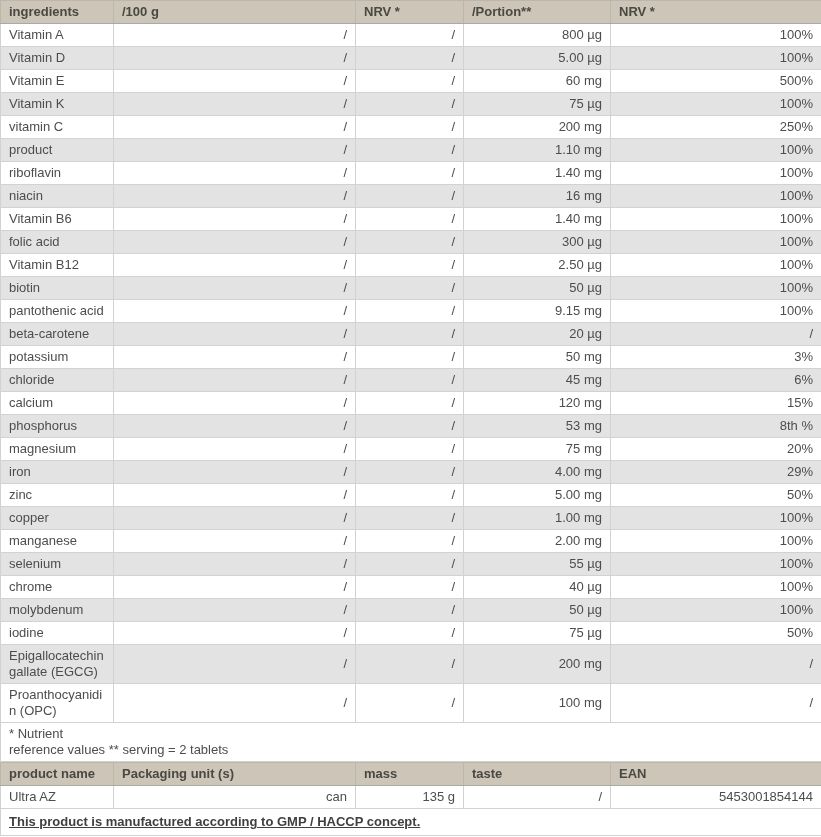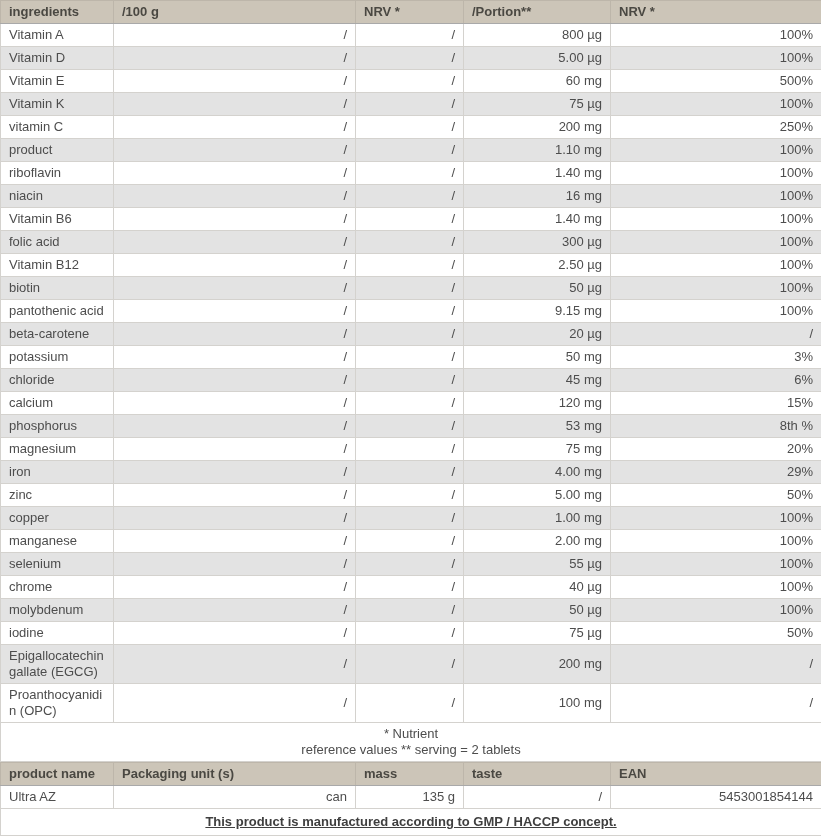--- a/index.html
+++ b/index.html
@@ -36,21 +36,21 @@
     color: #4a4842;
     font-weight: bold;
     text-align: left;
     border-color: #bdb6aa;
     border-bottom-color: #a9a9a9;
   }
   th:first-child, td:first-child { text-align: left; }
   td { text-align: right; background: #ffffff; }
   tr.alt td { background: #e3e3e3; }
   tr.footnote-row td, tr.disclaimer-row td {
-    text-align: center;
+    text-align: left;
     background: #ffffff;
   }
   tr.disclaimer-row td {
     font-weight: bold;
     color: #3f3f3f;
     padding-top: 5px;
     padding-bottom: 5px;
     text-decoration: underline;
   }
   .footnote-line { display: block; }

